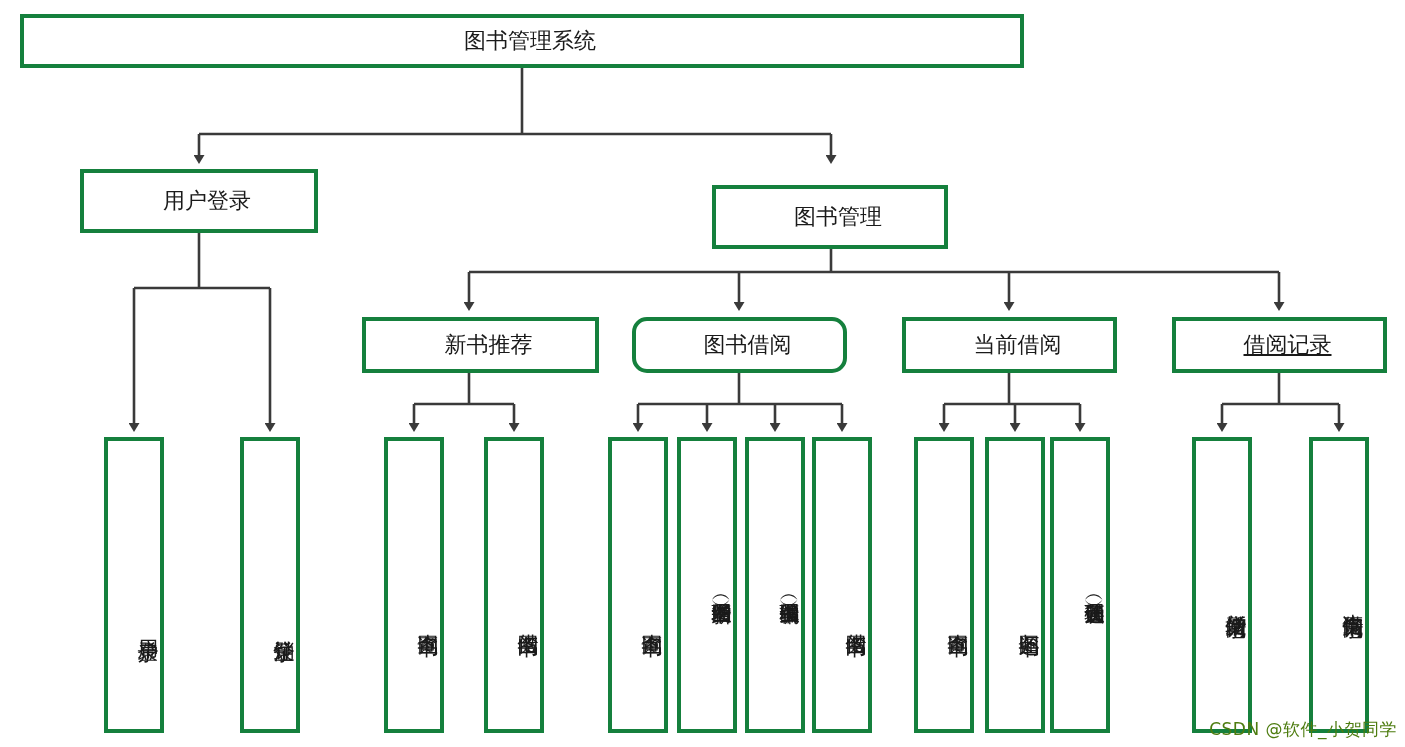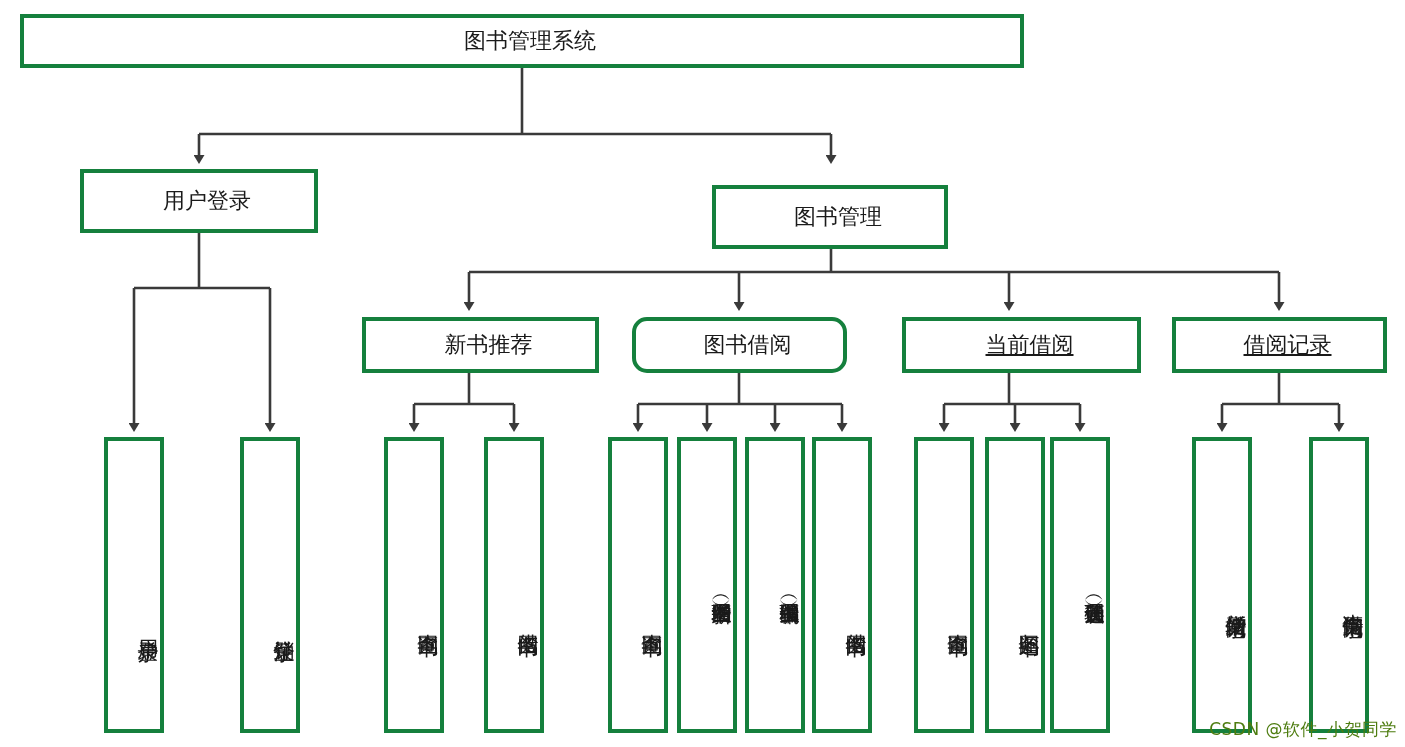--- a/index.html
+++ b/index.html
@@ -131,21 +131,21 @@
   <div class="node h" style="left:712px; top:169px; width:236px; height:64px;margin-top:16px;">
     <span>图书管理</span>
   </div>
 
   <div class="node h" style="left:362px; top:317px; width:237px; height:56px;">
     <span>新书推荐</span>
   </div>
   <div class="node h" style="left:632px; top:317px; width:215px; height:56px;border-radius:15px;">
     <span>图书借阅</span>
   </div>
-  <div class="node h" style="left:902px; top:317px; width:239px; height:56px;text-decoration:underline;">
+  <div class="node h" style="left:902px; top:317px; width:215px; height:56px;">
     <span>当前借阅</span>
   </div>
   <div class="node h" style="left:1172px; top:317px; width:215px; height:56px;text-decoration:underline;">
     <span>借阅记录</span>
   </div>
 
   <div class="node v" style="left:104px; top:437px; width:60px; height:296px; padding-top:80px;">
     <span>用户登录</span>
   </div>
   <div class="node v" style="left:240px; top:437px; width:60px; height:296px; padding-top:80px;">

